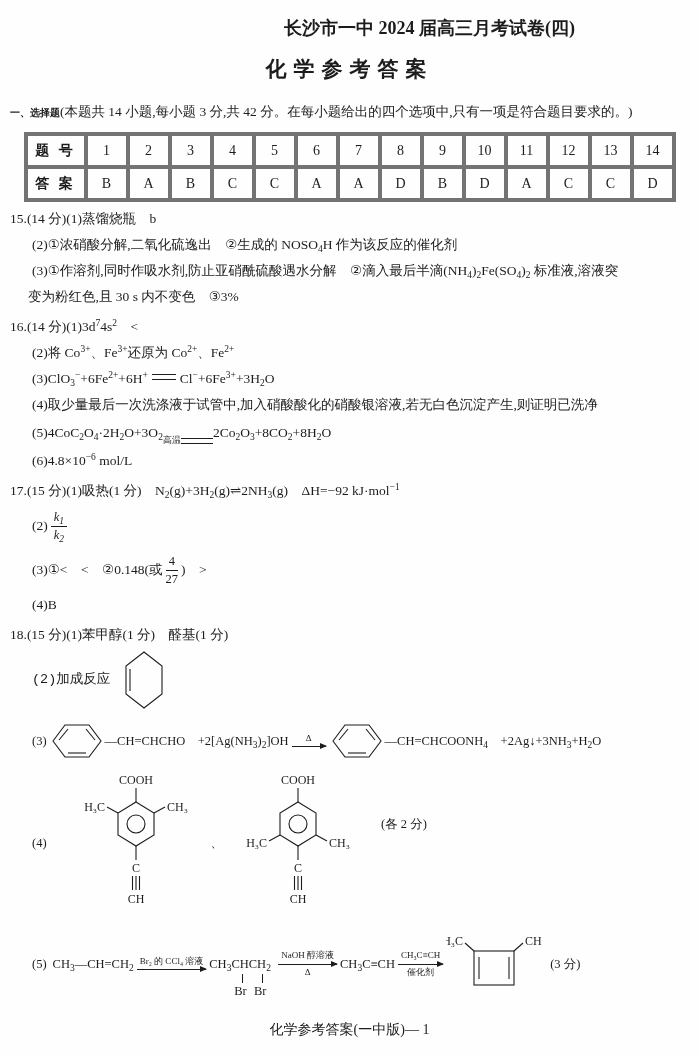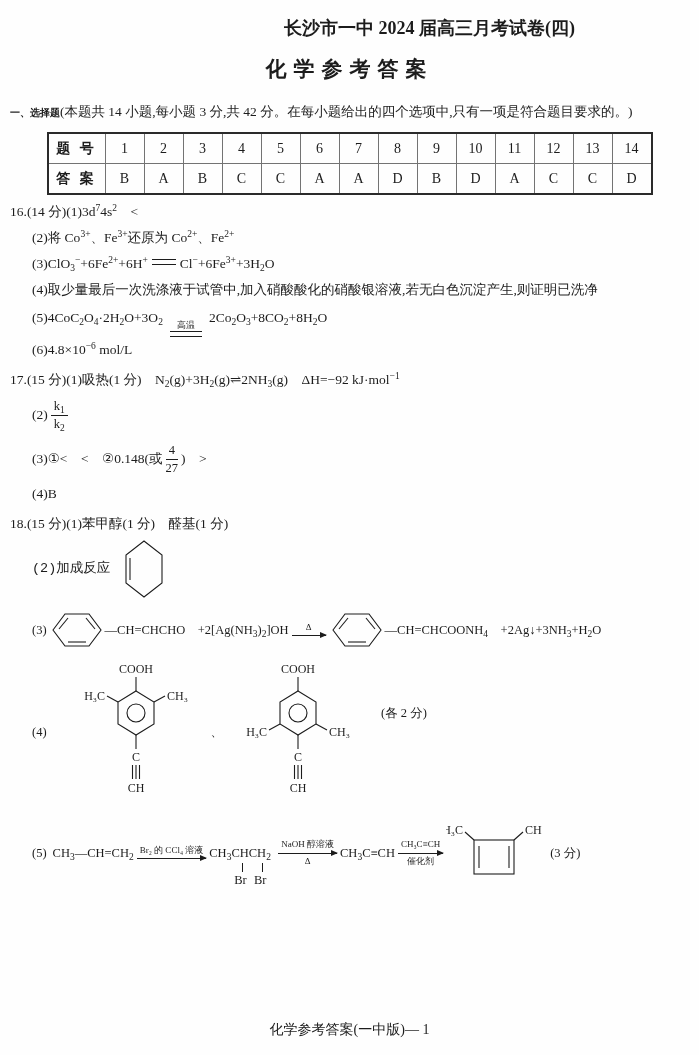--- a/index.html
+++ b/index.html
@@ -8,42 +8,42 @@
     background:#fefefe; color:#1c1c1c; overflow:hidden;
     font-family:"Liberation Serif","DejaVu Serif","DejaVu Sans",serif;
   }
   .exam-title { padding-top:16px; text-align:center; padding-left:160px;
     font-size:18px; font-weight:bold; line-height:24px; }
   .subject-title { margin-top:12px; text-align:center; font-size:21px;
     font-weight:bold; letter-spacing:7px; line-height:34px; }
   .sec-head { margin:16px 6px 0 10px; font-size:13.5px; line-height:20px; white-space:nowrap; }
   .sec-head .b { font-weight:bold; font-size:10px; }
   table.answers { border-collapse:collapse; margin:9px auto 0 auto; border:2px solid #2a2a2a; }
-  table.answers td { border:1px solid #737373; width:38px; height:29px;
+  table.answers td { border:4px solid #737373; width:38px; height:29px;
     text-align:center; font-size:14px; padding:0; }
   table.answers td.hd { width:56px; font-weight:bold; letter-spacing:3px; }
   table.answers td.nl { border-left:none; }
   .block { margin-top:4px; }
   .line { margin:0 4px 0 10px; font-size:13.5px; line-height:26px; white-space:nowrap; }
   .ind { margin-left:32px; }
   .ind2 { margin-left:28px; }
   sup,sub { font-size:9.5px; line-height:0; }
   sup { position:relative; top:-5px; vertical-align:baseline; }
   sub { position:relative; top:3px; vertical-align:baseline; }
   .eqline { display:inline-block; width:24px; height:4px; border-top:1px solid #1c1c1c;
     border-bottom:1px solid #1c1c1c; margin:0 4px; vertical-align:3px; }
-  .ceq { display:inline-flex; flex-direction:column; align-items:center; margin:0 7px; vertical-align:-6px; }
+  .ceq { display:inline-flex; flex-direction:row; align-items:center; margin:0 0; vertical-align:-6px; }
   .ceq-label { font-size:9px; line-height:1; margin-bottom:1px; }
   .ceq-line { width:32px; height:4px; border-top:1px solid #1c1c1c; border-bottom:1px solid #1c1c1c; }
   .flexline { display:flex; align-items:center; }
   .frac { display:inline-flex; flex-direction:column; align-items:center; margin:0 3px;
     font-size:12.5px; vertical-align:middle; }
   .frac .num { border-bottom:1px solid #1c1c1c; padding:0 3px; line-height:1.3; }
   .frac .den { line-height:1.3; }
-  .frac.it { }
+  .frac.it { font-style:italic; }
   .tall { height:44px; }
   .arrow { display:inline-flex; flex-direction:column; align-items:center;
     justify-content:center; margin:0 3px; }
   .atop,.abot { font-size:9px; line-height:1.25; white-space:nowrap; padding:0 3px; }
   .ashaft { position:relative; align-self:stretch; height:0;
     border-top:1px solid #1c1c1c; margin:2px 0; min-width:34px; }
   .ashaft::after { content:""; position:absolute; right:-1px; top:-4px; width:0; height:0;
     border-left:7px solid #1c1c1c; border-top:3.5px solid transparent;
     border-bottom:3.5px solid transparent; }
   .rxn { display:flex; align-items:center; margin-left:32px; font-size:12.5px;
@@ -106,20 +106,26 @@
       <td class="nl">D</td>
       <td>A</td>
       <td>C</td>
       <td>C</td>
       <td>D</td>
     </tr>
   </tbody>
     </table>
 
 
+  <div class="block">
+    <div class="line">15.(14 分)(1)蒸馏烧瓶　b</div>
+    <div class="line ind">(2)①浓硝酸分解,二氧化硫逸出　②生成的 NOSO<sub>4</sub>H 作为该反应的催化剂</div>
+    <div class="line ind">(3)①作溶剂,同时作吸水剂,防止亚硝酰硫酸遇水分解　②滴入最后半滴(NH<sub>4</sub>)<sub>2</sub>Fe(SO<sub>4</sub>)<sub>2</sub> 标准液,溶液突</div>
+    <div class="line ind2">变为粉红色,且 30 s 内不变色　③3%</div>
+  </div>
 
   <div class="block">
     <div class="line">16.(14 分)(1)3d<sup>7</sup>4s<sup>2</sup>　&lt;</div>
     <div class="line ind">(2)将 Co<sup>3+</sup>、Fe<sup>3+</sup>还原为 Co<sup>2+</sup>、Fe<sup>2+</sup></div>
     <div class="line ind">(3)ClO<sub>3</sub><sup>−</sup>+6Fe<sup>2+</sup>+6H<sup>+</sup><span class="eqline"></span>Cl<sup>−</sup>+6Fe<sup>3+</sup>+3H<sub>2</sub>O</div>
     <div class="line ind">(4)取少量最后一次洗涤液于试管中,加入硝酸酸化的硝酸银溶液,若无白色沉淀产生,则证明已洗净</div>
     <div class="line ind" style="line-height:30px;">(5)4CoC<sub>2</sub>O<sub>4</sub>·2H<sub>2</sub>O+3O<sub>2</sub><span class="ceq">
           <span class="ceq-label">高温</span>
           <span class="ceq-line"></span>
         </span>2Co<sub>2</sub>O<sub>3</sub>+8CO<sub>2</sub>+8H<sub>2</sub>O</div>

